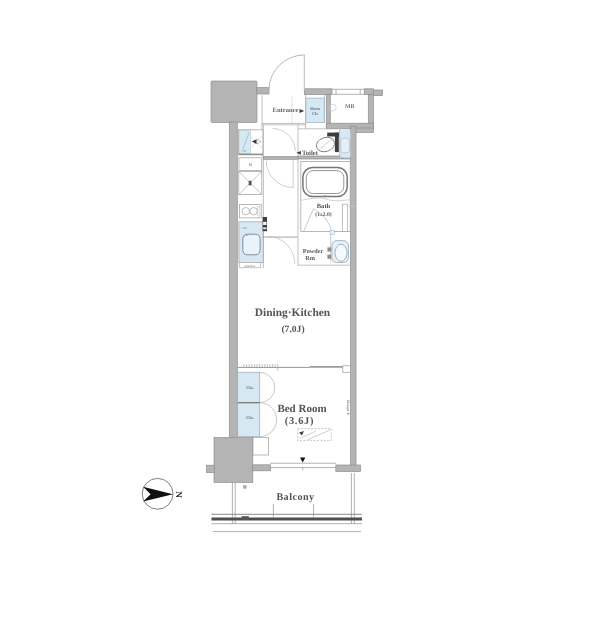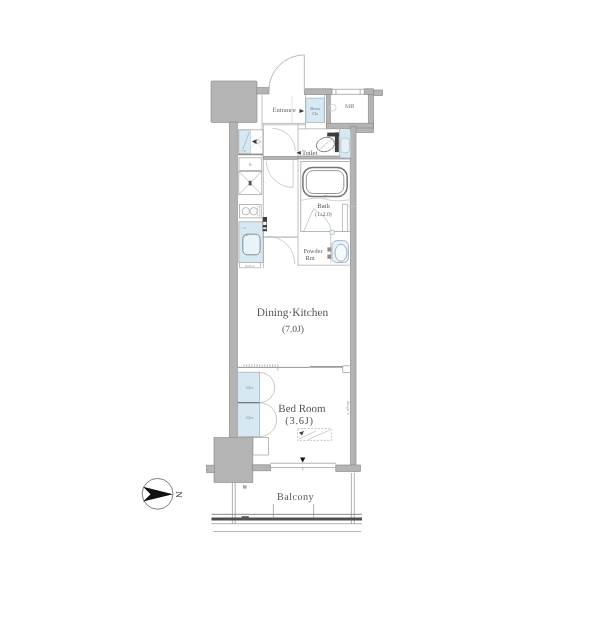--- a/index.html
+++ b/index.html
@@ -1,16 +1,16 @@
 <!DOCTYPE html>
 <html><head>
 <meta charset="utf-8">
 <style>
   html,body{margin:0;padding:0;background:#ffffff;}
-  .wrap{position:relative;width:513px;height:618px;background:#fff;overflow:hidden;}
+  .wrap{position:relative;width:513px;height:618px;background:#fff;overflow:hidden;font-weight:bold;}
   svg{position:absolute;left:0;top:0;}
   text{font-family:"Liberation Serif",serif;text-rendering:geometricPrecision;-webkit-font-smoothing:antialiased;}
 </style>
 </head>
 <body>
 <div class="wrap">
 <svg width="616" height="618" viewBox="0 0 616 618">
 
   <g fill="#b4b4b4" stroke="#8f8f8f" stroke-width="0.7">
 

